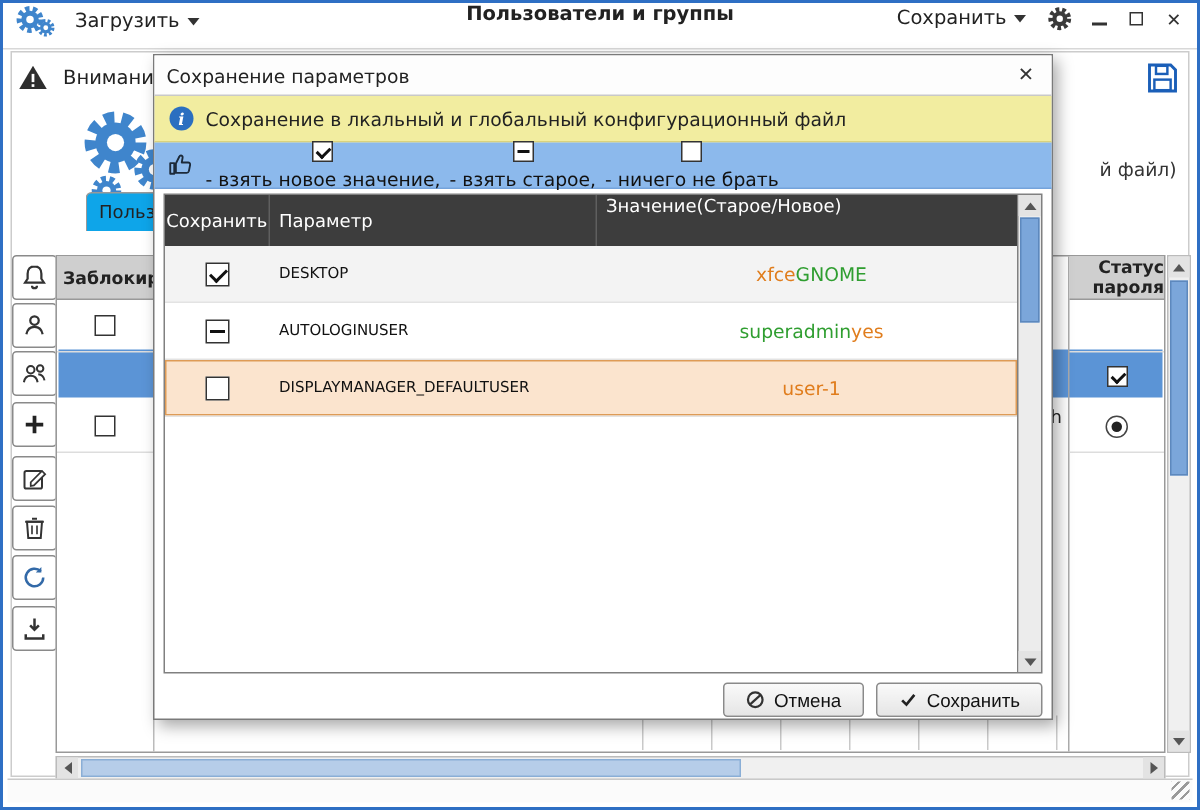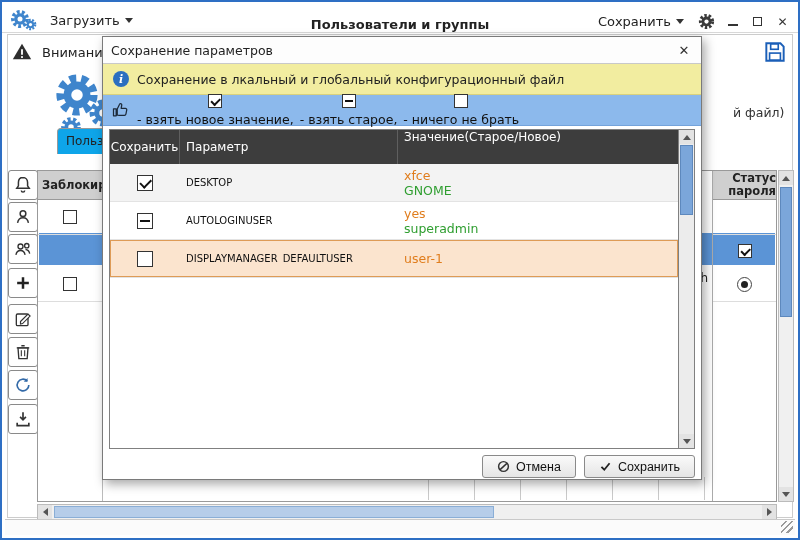--- a/index.html
+++ b/index.html
@@ -3,21 +3,21 @@
 <meta charset="utf-8">
 <style>
   html,body{margin:0;padding:0;background:#e9e9e9;}
   #app{
     position:relative;width:800px;height:540px;box-sizing:border-box;
     border:2px solid #2e6fc4;background:#ffffff;overflow:hidden;
     font-family:"DejaVu Sans","Liberation Sans",sans-serif;color:#222;
   }
   
   .titlebar{position:absolute;left:0;top:0;right:0;height:30px;background:#fff;
-    border-bottom:1px solid #d8d8d8;display:flex;align-items:flex-end;z-index:5;}
+    border-bottom:1px solid #d8d8d8;display:flex;align-items:flex-start;z-index:5;}
   .tb-left{display:flex;align-items:center;gap:6px;padding-left:8px;}
   .logo-sm{display:flex;align-items:center;width:30px;height:24px;position:relative;}
   .logo-sm svg{position:absolute;}
   .tb-btn{display:flex;align-items:center;gap:5px;font-size:13px;color:#222;cursor:default;padding:3px 4px;}
   .caret{width:0;height:0;border-left:4px solid transparent;border-right:4px solid transparent;border-top:5px solid #333;display:inline-block;}
   .tb-title{position:absolute;left:0;right:0;text-align:center;font-size:13px;font-weight:bold;pointer-events:none;}
   .tb-right{margin-left:auto;display:flex;align-items:center;gap:10px;padding-right:8px;position:relative;z-index:2;}
   .win-btn{width:15px;height:15px;display:flex;align-items:center;justify-content:center;font-size:12px;color:#333;}
   .min-glyph{width:10px;border-bottom:2px solid #333;height:0;margin-top:6px;}
   .max-glyph{width:9px;height:9px;border:1.5px solid #333;box-sizing:border-box;}
@@ -95,21 +95,21 @@
   .dlg-main{flex:1;display:flex;flex-direction:column;overflow:hidden;}
   .dlg-head{height:34px;background:#3d3d3d;color:#fff;display:grid;grid-template-columns:70px 218px 1fr;flex:none;font-size:12px;}
   .hc{display:flex;align-items:center;padding-left:6px;border-right:1px solid #5f5f5f;box-sizing:border-box;}
   .hc.two{flex-direction:row;align-items:flex-start;line-height:14px;border-right:none;}
   .dlg-body{flex:1;background:#fff;}
   .drow{height:38px;display:grid;grid-template-columns:70px 218px 1fr;align-items:center;border-bottom:1px solid #e3e3e3;box-sizing:border-box;}
   .drow.alt{background:#f3f3f3;}
   .drow.highlight{background:#fbe4ce;box-shadow:inset 0 0 0 1px #de9b56;}
   .cbc{display:flex;justify-content:center;}
   .param{font-size:10px;color:#111;padding-left:6px;white-space:nowrap;overflow:hidden;}
-  .vals{font-size:12.5px;line-height:15px;padding-left:6px;display:flex;flex-direction:column;justify-content:center;}
+  .vals{font-size:12.5px;line-height:15px;padding-left:6px;display:flex;flex-direction:row;justify-content:center;}
   .dlg-scroll{width:15px;border-left:1px solid #808080;background:#ececec;position:relative;flex:none;}
   .dlg-scroll .sc-btn{left:0;right:0;height:14px;}
   .dlg-thumb{position:absolute;left:1px;right:1px;top:15px;height:70px;background:#7ba6da;border:1px solid #5d88bd;box-sizing:border-box;}
   .dlg-buttons{position:absolute;right:6px;top:418px;display:flex;gap:8px;}
   .btn{height:23px;display:flex;align-items:center;justify-content:center;gap:6px;
     background:linear-gradient(#fafafa,#e5e5e5);border:1px solid #8a8a8a;border-radius:3px;
     font-size:12.5px;color:#111;padding:0 14px;cursor:default;}
 </style>
 </head>
 <body>
@@ -381,22 +381,22 @@
               <span style="color: rgb(47, 158, 48);">GNOME</span>
             </div>
           </div>
 
           <div class="drow">
             <div class="cbc">
                 <span class="cb lg" data-state="partial"></span>
               </div>
             <div class="param">AUTOLOGINUSER</div>
             <div class="vals">
+              <span style="color: rgb(47, 158, 48);">superadmin</span>
               <span style="color: rgb(224, 125, 29);">yes</span>
-              <span style="color: rgb(47, 158, 48);">superadmin</span>
             </div>
           </div>
 
           <div class="drow highlight">
             <div class="cbc">
                 <span class="cb lg" data-state="unchecked"></span>
               </div>
             <div class="param">DISPLAYMANAGER_DEFAULTUSER</div>
             <div class="vals">
               <span style="color: rgb(224, 125, 29);"></span>

